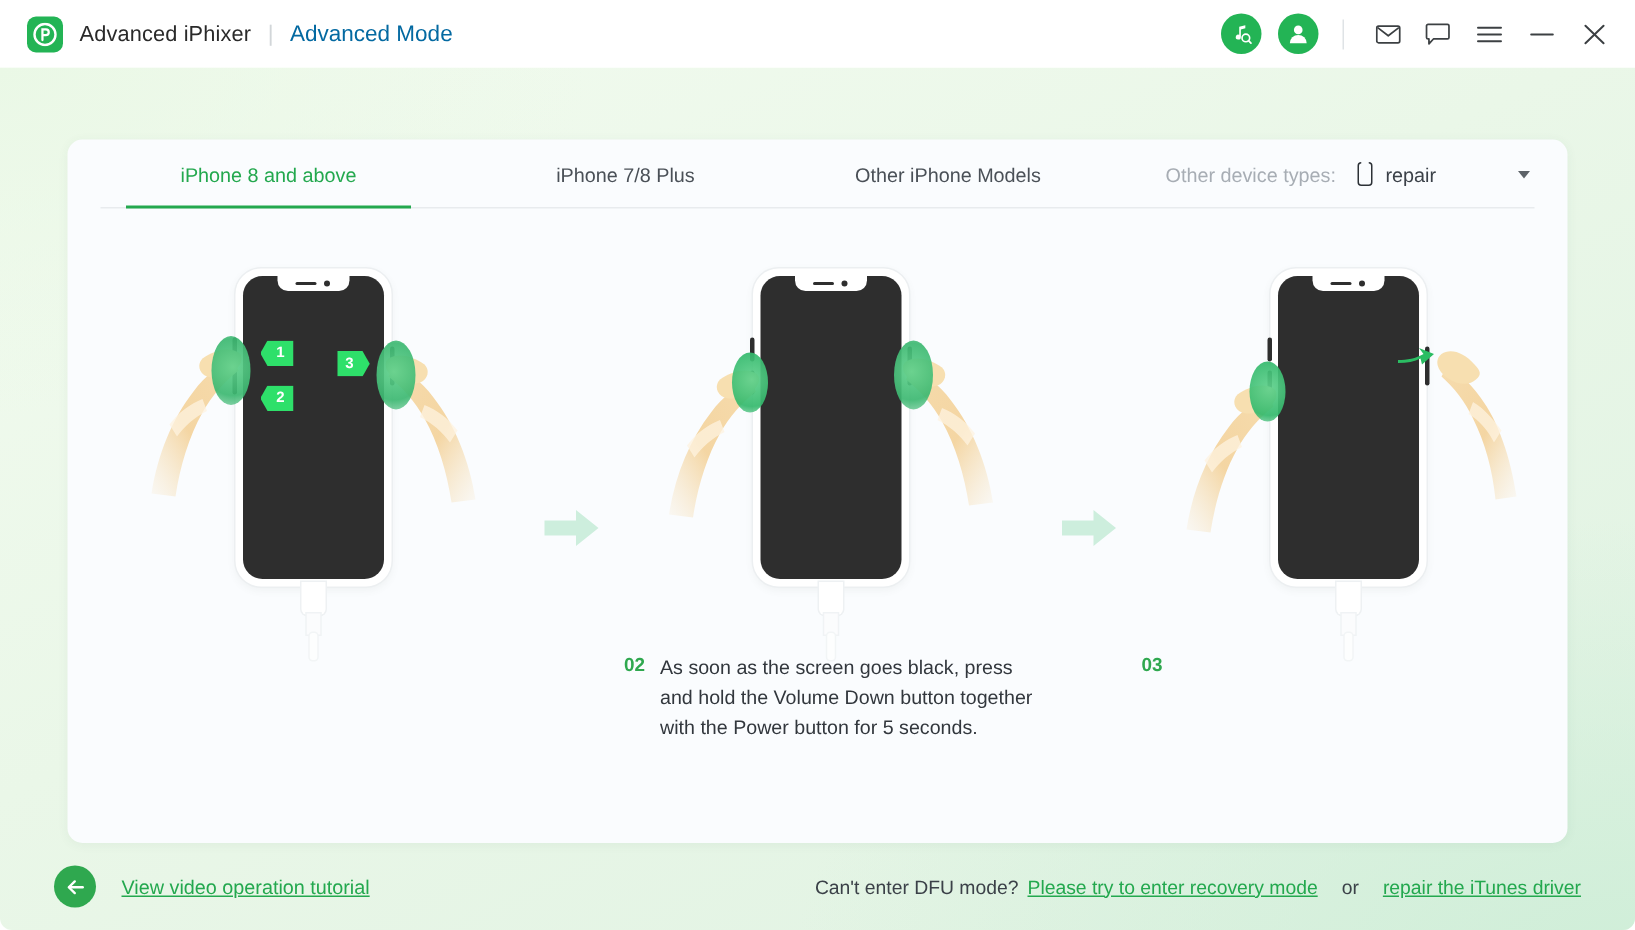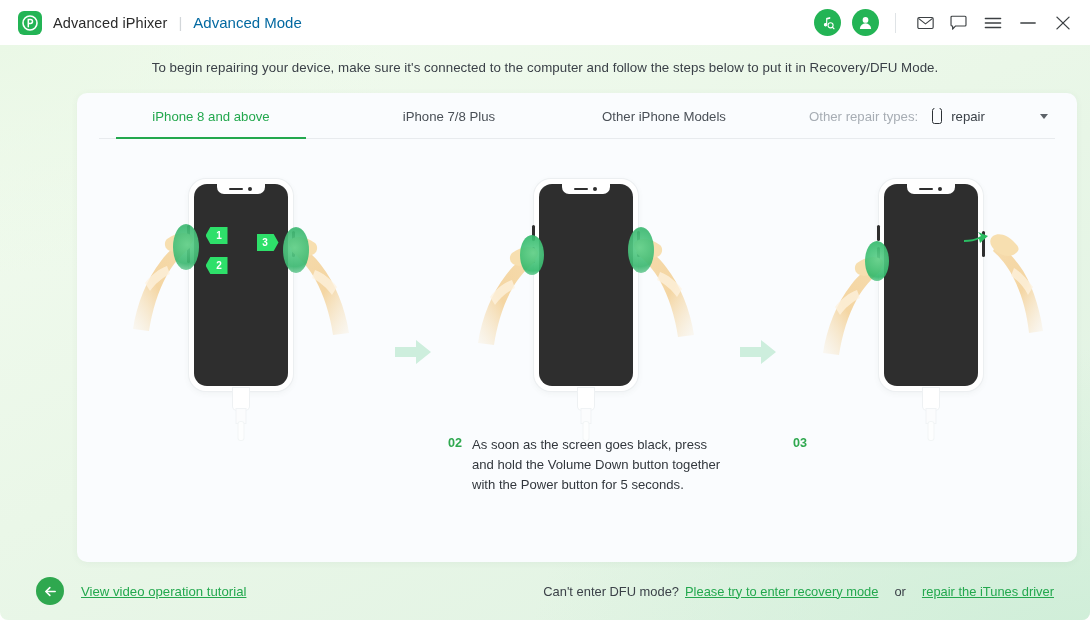--- a/index.html
+++ b/index.html
@@ -140,21 +140,20 @@
     position: absolute;
     left: 45px;
     top: 93px;
     width: 1000px;
     height: 469px;
     background: #fafcfe;
     border-radius: 10px;
     box-shadow: 0 1px 7px rgba(60,90,70,0.055);
     z-index: 20;
     overflow: hidden;
-    margin-left: 32px;
   }
 
   
   .tabs-row {
     position: relative;
     height: 46px;
     display: flex;
     align-items: center;
     padding: 0 22px 0 0;
   }
@@ -552,41 +551,38 @@
         <svg width="18" height="16" viewBox="0 0 20 18" aria-hidden="true">
           <line x1="3.2" y1="2.4" x2="16.8" y2="15.6" stroke="#3c4043" stroke-width="1.5" stroke-linecap="round"></line>
           <line x1="16.8" y1="2.4" x2="3.2" y2="15.6" stroke="#3c4043" stroke-width="1.5" stroke-linecap="round"></line>
         </svg>
       </div>
     </div>
   </div>
 
   <div class="body-bg"></div>
 
-  <div class="banner">
-    <div class="banner-text">To begin repairing your device, make sure it's connected to the computer and follow the steps below to put it in Recovery/DFU Mode.</div>
-  </div>
 
   <div class="card">
 
     <div class="tabs-row">
       <div class="tabs-underline"></div>
 
       <div class="tab t1 active">
         <span>iPhone 8 and above</span>
       </div>
       <div class="tab t2">
         <span>iPhone 7/8 Plus</span>
       </div>
       <div class="tab t3">
         <span>Other iPhone Models</span>
       </div>
 
       <div class="devtype-wrap">
-        <span class="devtype-label">Other repair types:</span>
+        <span class="devtype-label">Other device types:</span>
         <span class="phone-mini"></span>
         <span class="devtype-value">repair</span>
         <span class="caret"></span>
       </div>
     </div>
 
     <div class="steps">
 
       <div class="step-col c1">
         <div class="illus">

